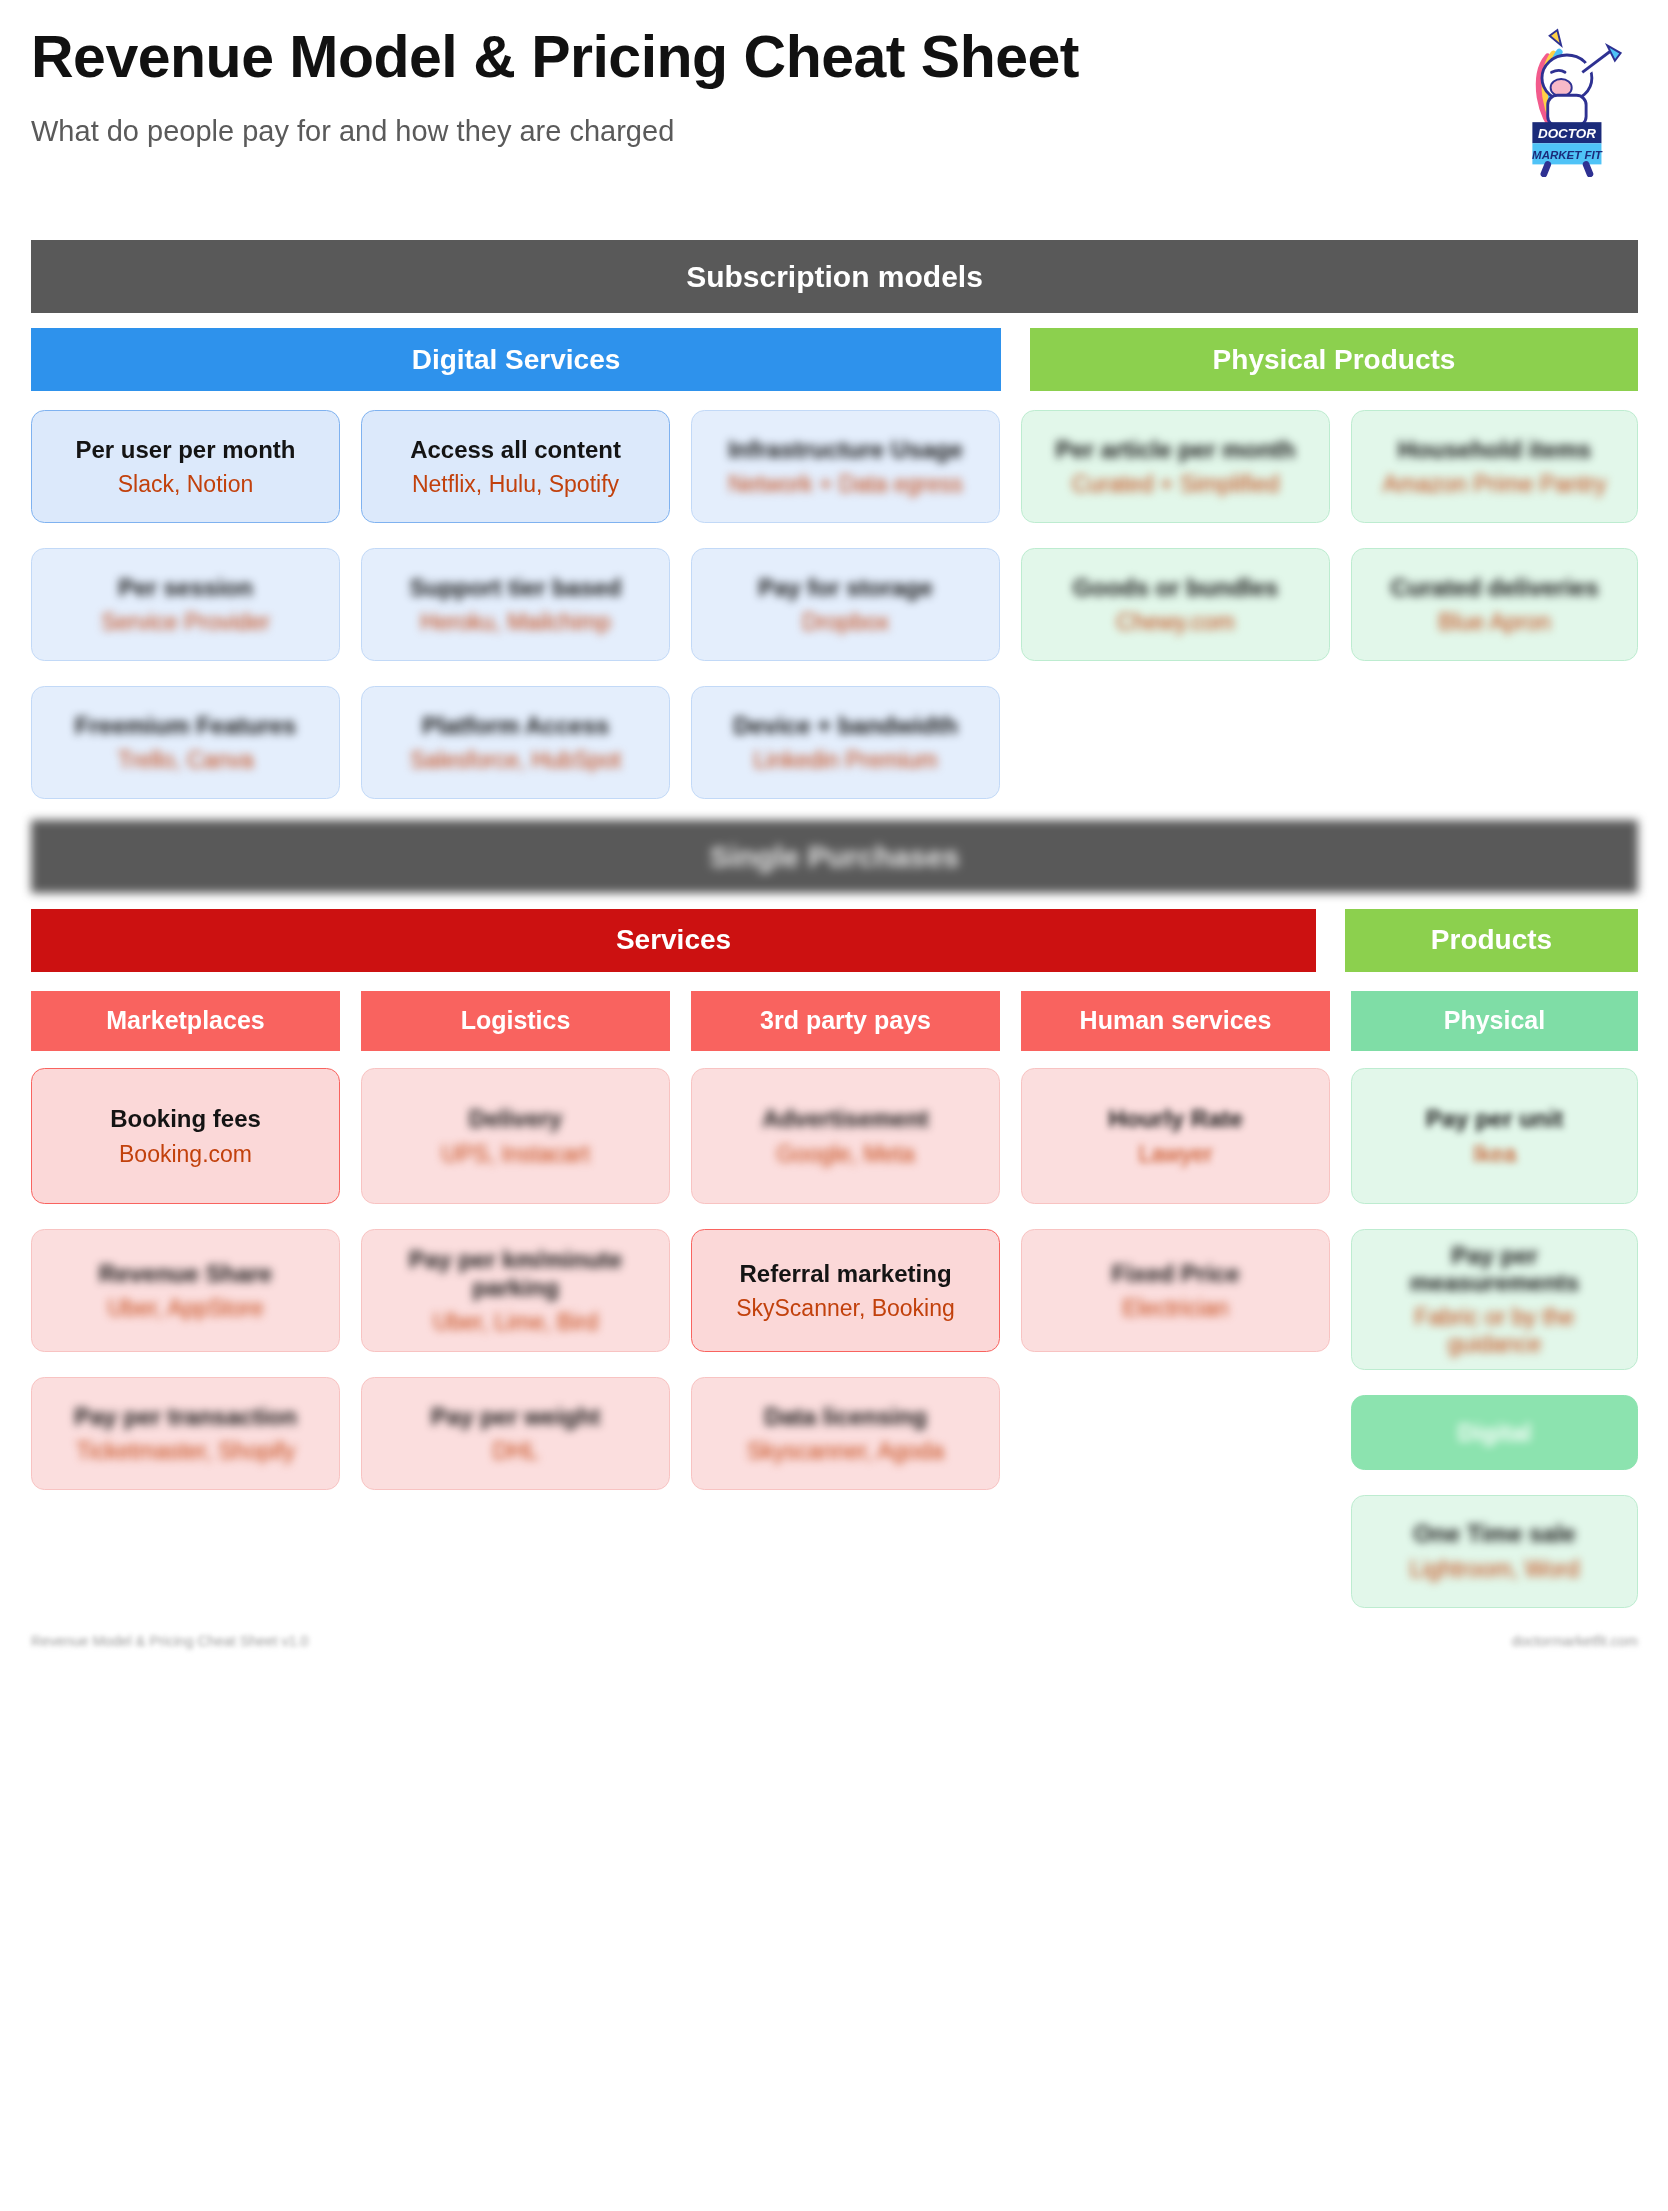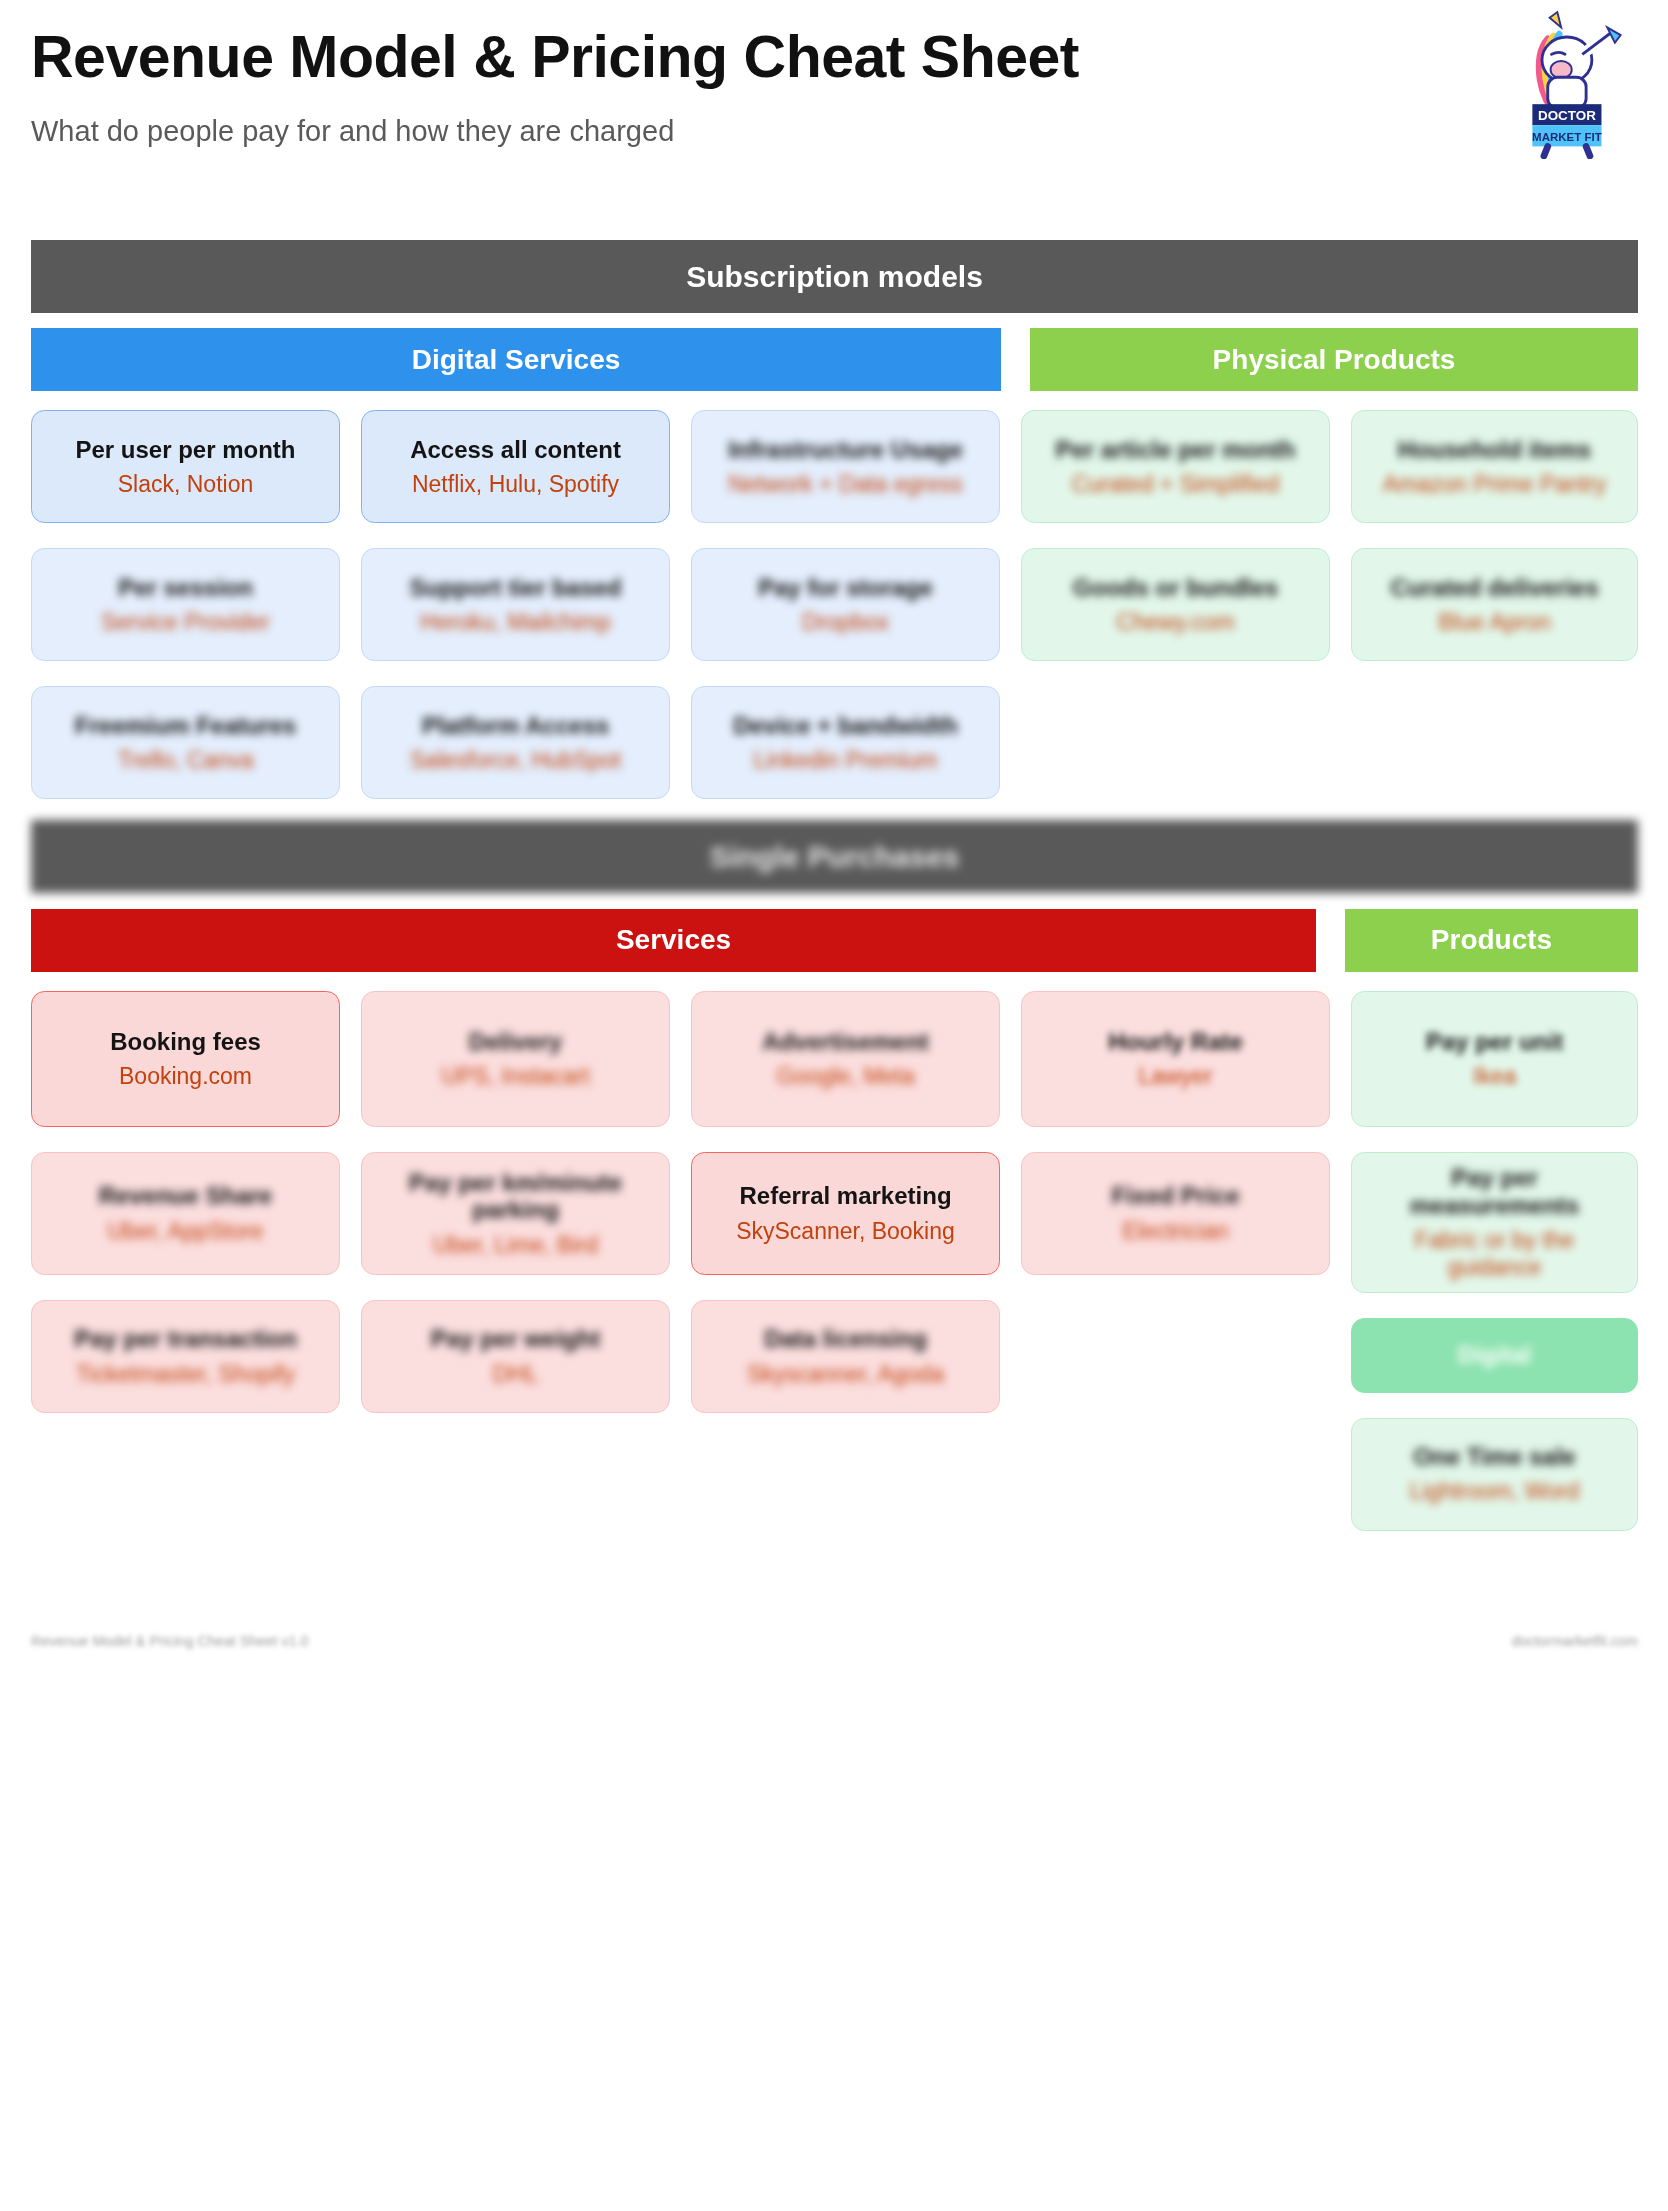--- a/index.html
+++ b/index.html
@@ -34,23 +34,24 @@
   }
   .subtitle {
     margin-top: 25px;
     font-size: 29px;
     color: #5a5a5a;
     font-weight: 400;
   }
   .logo {
     position: absolute;
     right: 1.9px;
-    top: 10px;
+    top: 28px;
     width: 142px;
     height: 149px;
+    font-style: italic;
   }
   .logo svg { display: block; }
 
   
   .section-bar {
     height: 73px;
     background: #595959;
     display: flex;
     align-items: center;
     justify-content: center;
@@ -273,20 +274,37 @@
 
   <div class="group-row">
     <div class="group-bar g-red" style="flex:0 0 1285px;">
       <span>Services</span>
     </div>
     <div class="group-bar g-lgreen" style="flex:1 1 auto;">
       <span>Products</span>
     </div>
   </div>
 
+  <div class="sub-row">
+    <div class="sub-bar s-red" style="flex:0 0 309px;">
+      <span>Marketplaces</span>
+    </div>
+    <div class="sub-bar s-red" style="flex:0 0 309px;">
+      <span>Logistics</span>
+    </div>
+    <div class="sub-bar s-red" style="flex:0 0 309px;">
+      <span>3rd party pays</span>
+    </div>
+    <div class="sub-bar s-red" style="flex:0 0 309px;">
+      <span>Human services</span>
+    </div>
+    <div class="sub-bar s-green" style="flex:1 1 auto;">
+      <span>Physical</span>
+    </div>
+  </div>
 
   <div class="grid">
 
     <div class="col" style="flex:0 0 309px;">
       <div class="card c-red" style="min-height:136px;">
         <div class="c-title">Booking fees</div>
         <div class="c-sub">Booking.com</div>
       </div>
       <div class="card c-red faded blurred" style="min-height:123px;">
         <div class="c-title">Revenue Share</div>

